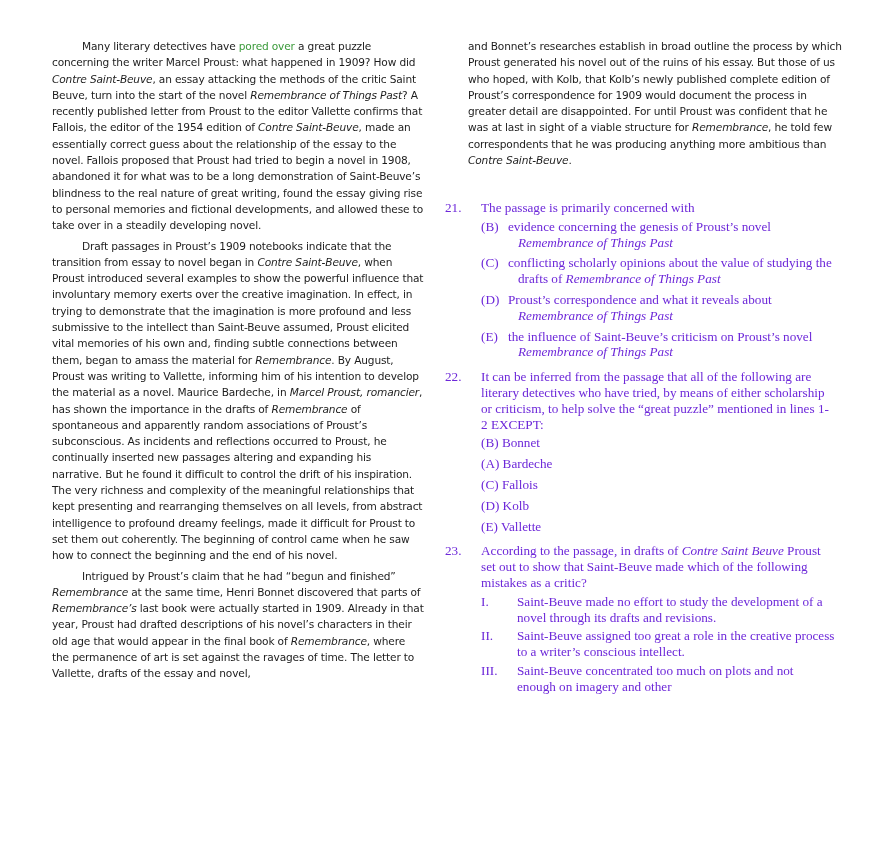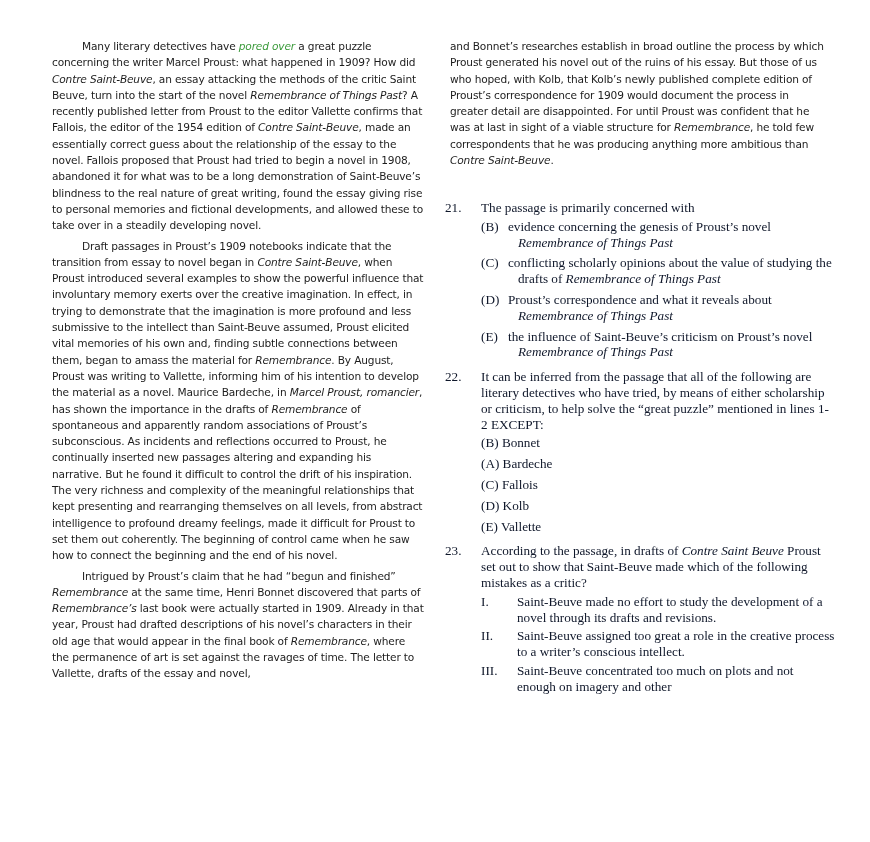--- a/index.html
+++ b/index.html
@@ -20,46 +20,46 @@
       top: 38px;
       width: 372px;
       font-family: "DejaVu Sans", sans-serif;
       font-size: 10.6px;
       line-height: 16.3px;
       letter-spacing: -0.15px;
       color: #1c1c1c;
     }
     .col-right-passage {
       position: absolute;
-      left: 450px;
+      left: 468px;
       top: 38px;
       width: 375px;
       font-family: "DejaVu Sans", sans-serif;
       font-size: 10.6px;
       line-height: 16.3px;
       letter-spacing: -0.15px;
       color: #1c1c1c;
     }
     p.para {
       margin: 0 0 4px 0;
       text-indent: 30px;
     }
     p.para.noindent { text-indent: 0; }
-    .hl { color: #3a9a3a; font-style: italic; }
+    .hl { color: #3a9a3a; }
     em { font-style: italic; }
 
     .questions {
       position: absolute;
       left: 445px;
       top: 200px;
       width: 390px;
       font-family: "Liberation Serif", serif;
       font-size: 13.2px;
       line-height: 15.8px;
-      color: #0f172a;
+      color: #6d28d9;
     }
     .q {
       position: relative;
       padding-left: 36px;
       margin-bottom: 9px;
     }
     .q-num {
       position: absolute;
       left: 0;
       top: 0;

